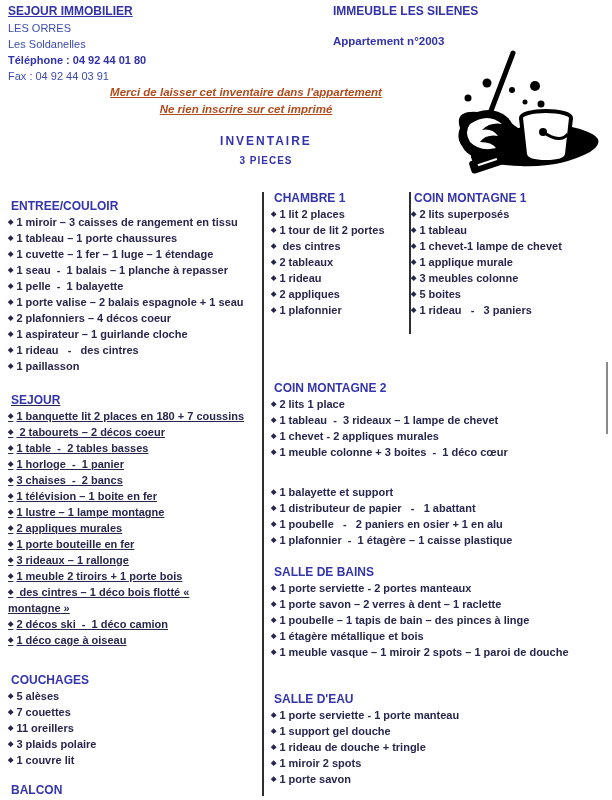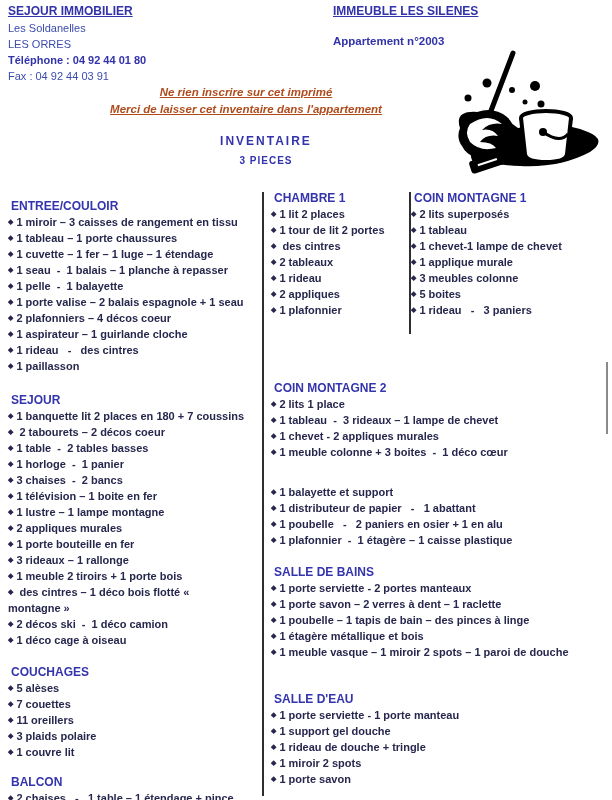--- a/index.html
+++ b/index.html
@@ -7,21 +7,21 @@
     position:relative; width:612px; height:800px; margin:0 auto;
     background:#ffffff; overflow:hidden;
     font-family:"Liberation Sans", sans-serif;
     color:#27274e;
   }
   
   .agency { position:absolute; left:8px; top:3px; font-size:11px; line-height:16px; color:#3c4cae; }
   .agency-name { font-size:12px; font-weight:bold; text-decoration:underline; color:#3232aa; line-height:17px; }
   .agency-phone { font-weight:bold; color:#3232aa; }
   .building { position:absolute; left:333px; top:4px; color:#3232aa; font-weight:bold; }
-  .building-name { font-size:12px; line-height:15px;text-decoration:underline; }
+  .building-name { font-size:12px; line-height:15px; }
   .apartment { margin-top:16px; font-size:11.5px; }
   .clipart { position:absolute; left:440px; top:50px; width:172px; height:128px; }
   .notice {
     position:absolute; left:0; top:84px; width:492px; text-align:center;
     color:#b04b1c; font-style:italic; font-weight:bold; font-size:11.5px; line-height:17px;
   }
   .notice .nline { text-decoration:underline; }
   .title-block { position:absolute; left:0; top:131px; width:532px; text-align:center; color:#3333ae; font-weight:bold; }
   .title-main { font-size:12px; letter-spacing:2px; line-height:20px; }
   .title-sub  { font-size:10px; letter-spacing:1px; line-height:20px; }
@@ -35,36 +35,36 @@
   .divider-sub { border-left:2px solid #2e2e2e; height:142px; margin:2px 0 0 2px; }
   .subcol-b { flex:1; }
   .scan-artifact { position:absolute; left:606px; top:172px; height:72px; width:0; border-left:2px solid #8a8a8a; }
 
   .section-title { color:#3434ae; font-weight:bold; font-size:12px; line-height:16px; padding-left:3px; }
   .item { font-size:11px; line-height:16px; font-weight:600; }
   .bullet { font-size:7px; margin-right:3px; vertical-align:2px; }
   .item-text { white-space:pre-wrap; }
 
   .col-left .section:nth-child(1) { margin-bottom:18px; }
-  .col-left .section:nth-child(2) { margin-bottom:16px; }
+  .col-left .section:nth-child(2) { margin-bottom:24px;text-decoration:underline; }
   .col-left .section:nth-child(3) { margin-bottom:14px; }
   .right-rest .section:nth-child(1) { margin-top:46px; }
   .right-rest .section:nth-child(2) { margin-top:24px; }
   .right-rest .section:nth-child(3) { margin-top:16px; }
   .right-rest .section:nth-child(4) { margin-top:31px; }
 </style>
 </head>
 <body>
 
 <div class="page">
 
   <div class="agency">
     <div class="agency-name">SEJOUR IMMOBILIER</div>
+    <div>LES ORRES</div>
     <div>Les Soldanelles</div>
-    <div>LES ORRES</div>
     <div class="agency-phone">Téléphone : 04 92 44 01 80</div>
     <div>Fax : 04 92 44 03 91</div>
   </div>
 
   <div class="building">
     <div class="building-name">IMMEUBLE LES SILENES</div>
     <div class="apartment">Appartement n°2003</div>
   </div>
 
   <svg class="clipart" viewBox="0 0 172 128" aria-hidden="true">
@@ -83,22 +83,22 @@
     <circle cx="101" cy="54" r="3.5" fill="#000"></circle>
     <circle cx="85" cy="52" r="2.5" fill="#000"></circle>
     <g transform="rotate(-18 48 114)">
       <rect x="30" y="106" width="36" height="13" rx="3" fill="#000"></rect>
       <rect x="34" y="100" width="18" height="8" rx="2" fill="#000"></rect>
       <line x1="38" y1="112" x2="58" y2="112" stroke="#fff" stroke-width="2"></line>
     </g>
   </svg>
 
   <div class="notice">
+    <div><span class="nline">Merci de laisser cet inventaire dans l'appartement</span></div>
     <div><span class="nline">Ne rien inscrire sur cet imprimé</span></div>
-    <div><span class="nline">Merci de laisser cet inventaire dans l'appartement</span></div>
   </div>
 
   <div class="title-block">
     <div class="title-main">INVENTAIRE</div>
     <div class="title-sub">3 PIECES</div>
   </div>
 
   <div class="list-area">
     <div class="col-left">
         <section class="section">

